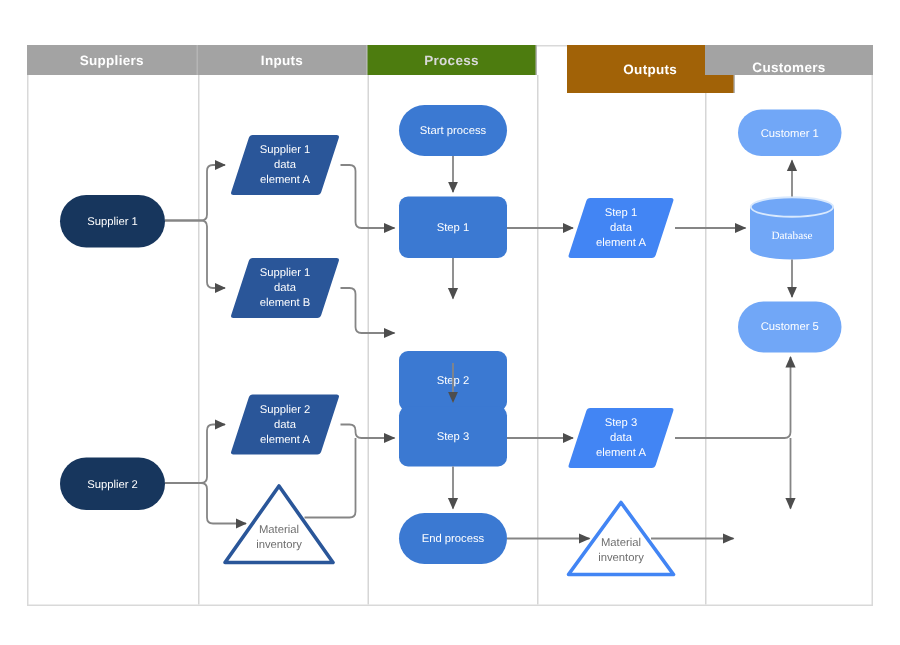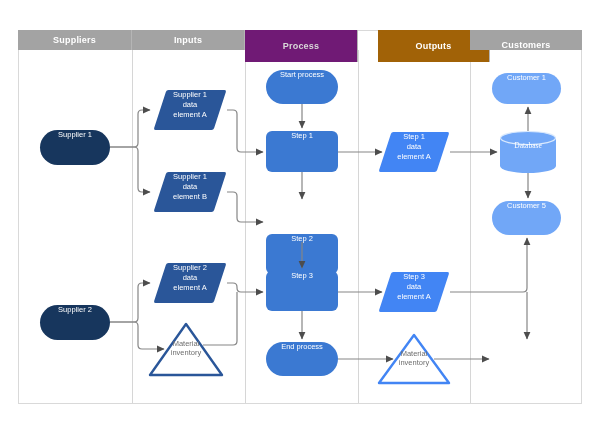--- a/index.html
+++ b/index.html
@@ -7,21 +7,21 @@
     position:relative;width:600px;height:430px;background:#ffffff;overflow:hidden;
     font-family:"Liberation Sans",sans-serif;
   }
   .frame{position:absolute;border:1px solid #d9d9d9;box-sizing:border-box;background:transparent;}
   .col-sep{position:absolute;width:1px;background:#d6d6d6;}
   .header-cell{
     position:absolute;display:flex;align-items:center;justify-content:center;
     font-size:9px;font-weight:bold;letter-spacing:.2px;box-sizing:border-box;
     border-right:1px solid #b5b5b5;
   }
-  .node{position:absolute;display:flex;justify-content:center;box-sizing:border-box;}
+  .node{position:absolute;display:flex;align-items:center;justify-content:center;box-sizing:border-box;}
   .node .lbl{
     position:relative;z-index:2;font-size:7.5px;line-height:1.3;text-align:center;
     white-space:pre-line;pointer-events:none;
   }
   .shape-bg{position:absolute;inset:0;z-index:1;}
   .para .shape-bg{left:7px;right:7px;transform:skewX(-18deg);border-radius:2px;}
   .node svg{position:absolute;inset:0;z-index:1;overflow:visible;}
   #connectors{position:absolute;left:0;top:0;z-index:3;pointer-events:none;}
 </style>
 </head>
@@ -32,21 +32,21 @@
     <div class="col-sep" style="left: 132px; top: 50px; width: 1px; height: 353px;"></div>
     <div class="col-sep" style="left: 245px; top: 50px; width: 1px; height: 353px;"></div>
     <div class="col-sep" style="left: 358px; top: 50px; width: 1px; height: 353px;"></div>
     <div class="col-sep" style="left: 470px; top: 50px; width: 1px; height: 353px;"></div>
     <div class="header-cell" style="left: 18px; top: 30px; width: 114px; height: 20px; background: rgb(163, 163, 163); color: rgb(255, 255, 255);">
       <span>Suppliers</span>
     </div>
     <div class="header-cell" style="left: 132px; top: 30px; width: 113px; height: 20px; background: rgb(163, 163, 163); color: rgb(255, 255, 255); text-align: right;">
       <span>Inputs</span>
     </div>
-    <div class="header-cell" style="left: 245px; top: 30px; width: 113px; height: 32px; background: #701a75; color: rgb(217, 217, 217);">
+    <div class="header-cell" style="left: 245px; top: 30px; width: 113px; height: 20px; background: #4d7c0f; color: rgb(217, 217, 217);">
       <span>Process</span>
     </div>
     <div class="header-cell" style="left: 378px; top: 30px; width: 112px; height: 32px; background: #a16207; color: rgb(255, 255, 255);">
       <span>Outputs</span>
     </div>
     <div class="header-cell" style="left: 470px; top: 30px; width: 112px; height: 20px; background: rgb(163, 163, 163); color: rgb(255, 255, 255); border-right: none; align-items: flex-end;">
       <span>Customers</span>
     </div>
     <div class="node " style="left: 40px; top: 130px; width: 70px; height: 35px;">
       <div class="shape-bg" style="background: rgb(23, 54, 93); border-radius: 17.5px;"></div>

